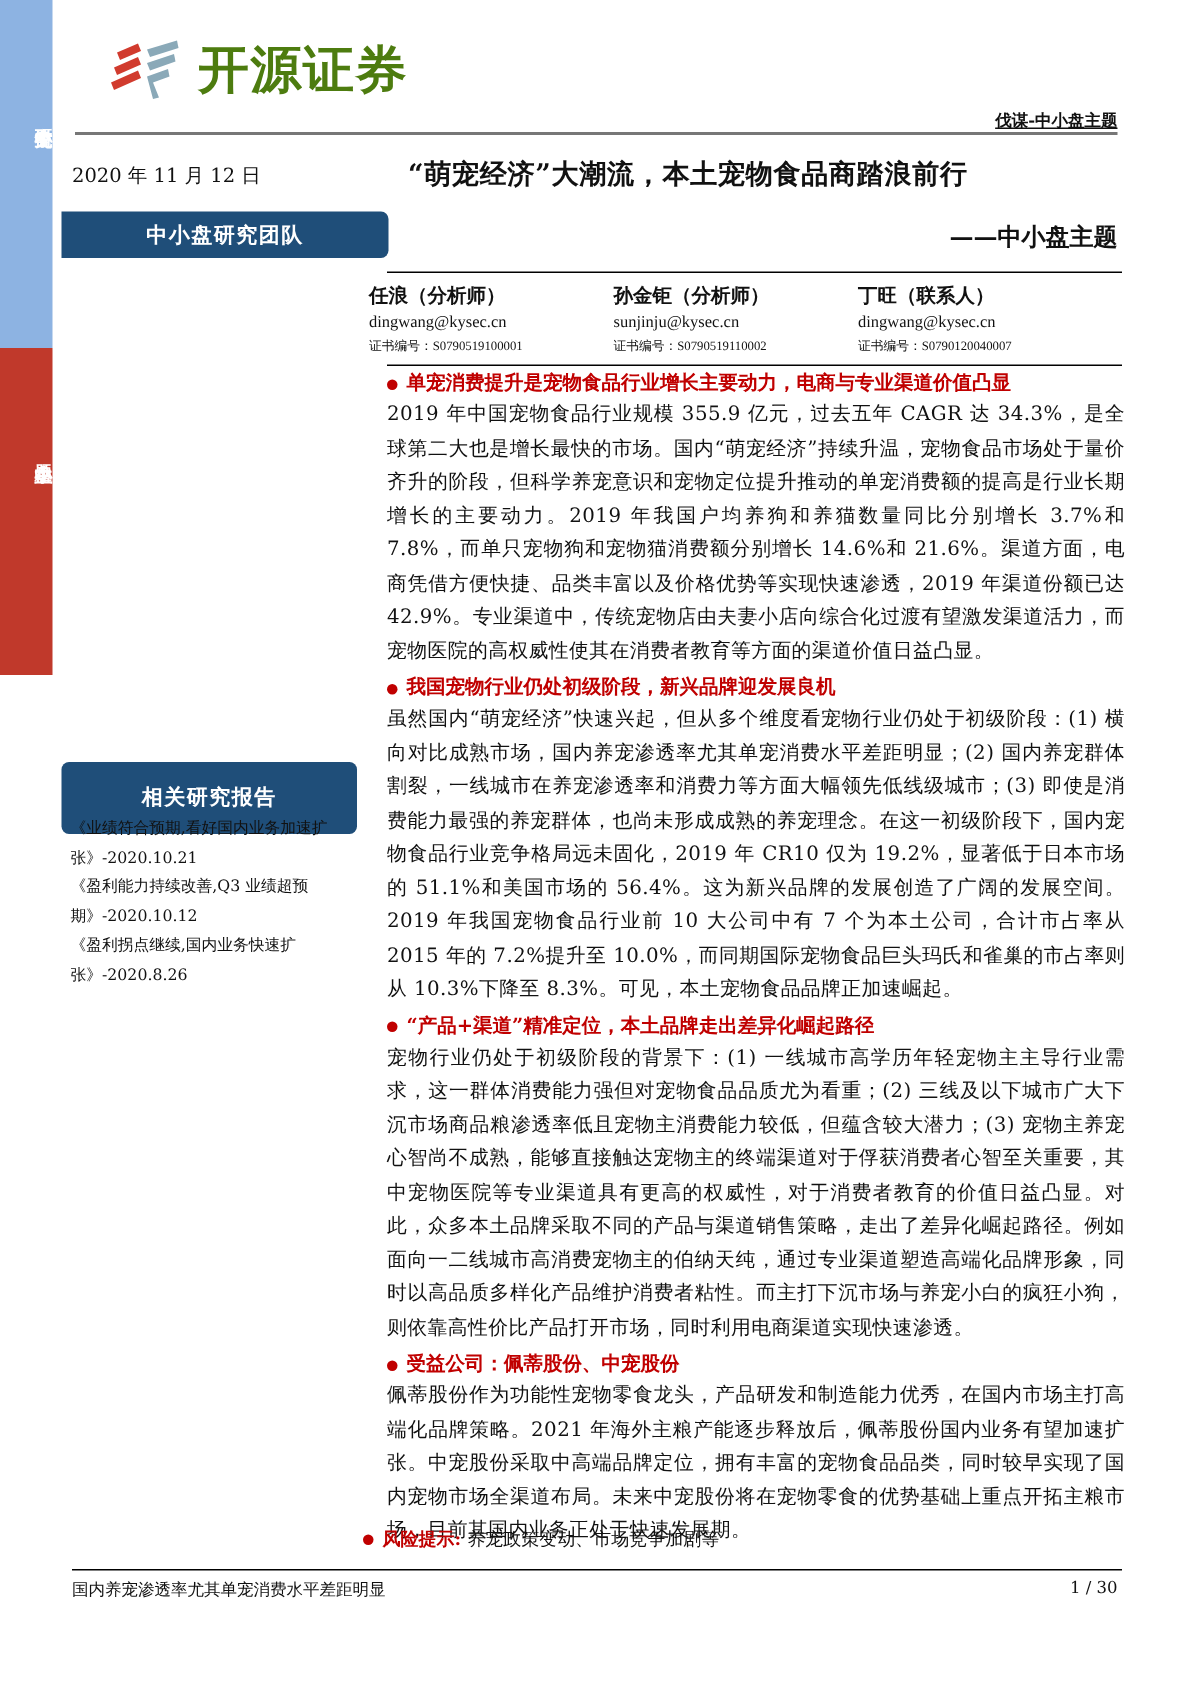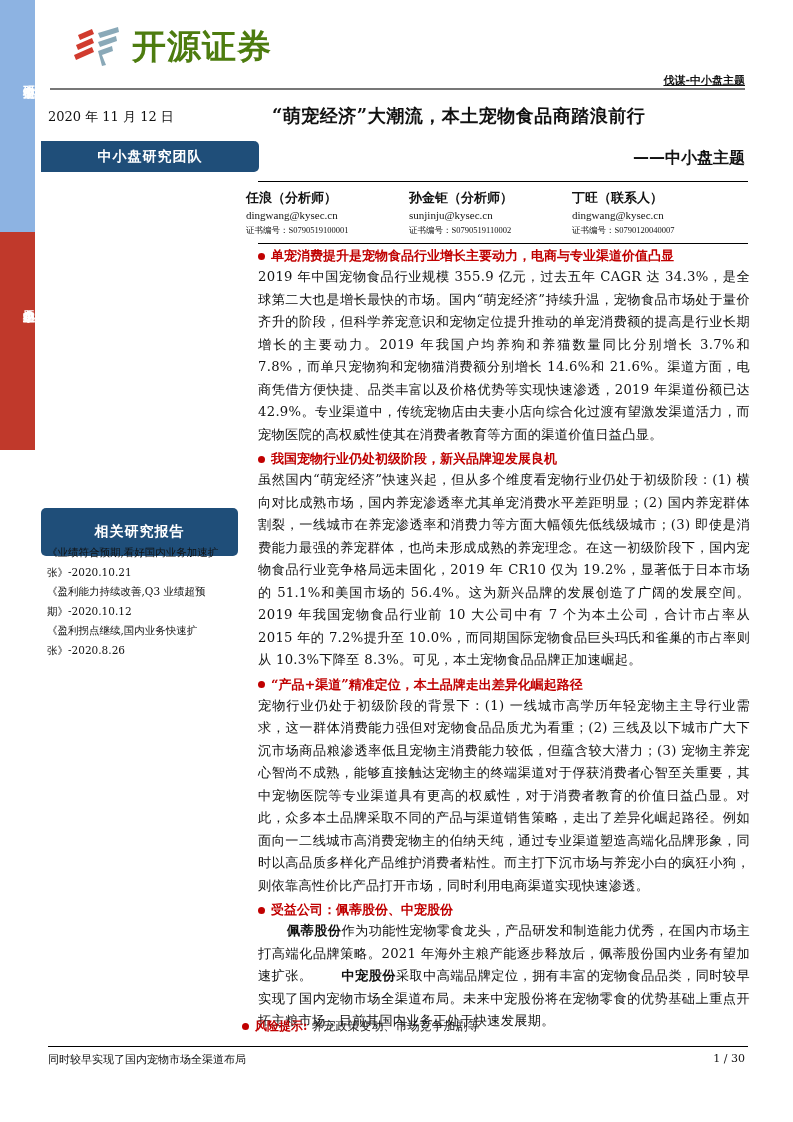--- a/index.html
+++ b/index.html
@@ -30,21 +30,21 @@
   .analyst { width: 163px; }
   .analyst .nm { font-size: 13px; font-weight: bold; line-height: 18px; }
   .analyst .em { font-size: 11px; line-height: 16px; font-family: "Liberation Serif", serif; }
   .analyst .cert { font-size: 8.5px; line-height: 14px; font-family: "Liberation Serif", serif; }
   .analyst-rule-bot { position: absolute; left: 258px; top: 243px; width: 490px; height: 1px; background: #000; }
 
   .main { position: absolute; left: 258px; top: 246px; width: 492px; }
   .sec-head { color: #c00000; font-weight: bold; font-size: 13px; line-height: 20px; display: flex; align-items: center; }
   .bullet { display: inline-block; width: 7px; height: 7px; border-radius: 50%; background: #c00000; margin-right: 6px; flex: none; }
   .para { font-size: 13.2px; line-height: 22.5px; text-align: justify; letter-spacing: 0.3px; }
-  .para b { font-weight: bold; margin-left: 29px; }
+  .para b { font-weight: normal; }
   .sec { margin-bottom: 3px; }
 
   .risk { position: absolute; left: 242px; top: 1018px; font-size: 12px; display: flex; align-items: center; }
   .risk .lbl { color: #c00000; font-weight: bold; }
 
   .rr-box { position: absolute; left: 41px; top: 508px; width: 197px; height: 48px; background: #1f4e79; border-radius: 5px; color: #fff; font-weight: bold; font-size: 14px; display: flex; align-items: center; justify-content: center; letter-spacing: 1px; }
   .rr-list { position: absolute; left: 47px; top: 543px; width: 200px; font-size: 10.5px; line-height: 19.5px; }
   .rr-item { }
 
   .foot-rule { position: absolute; left: 48px; top: 1046px; width: 700px; height: 1px; background: #000; }
@@ -142,14 +142,14 @@
 </div>
 
 <div class="rr-box">相关研究报告</div>
 <div class="rr-list">
   <div class="rr-item">《业绩符合预期,看好国内业务加速扩张》-2020.10.21</div>
   <div class="rr-item">《盈利能力持续改善,Q3 业绩超预期》-2020.10.12</div>
   <div class="rr-item">《盈利拐点继续,国内业务快速扩张》-2020.8.26</div>
 </div>
 
 <div class="foot-rule"></div>
-<div class="foot-left">同时较早实现了国内宠物市场全渠道布局</div>
+<div class="foot-left">国内养宠渗透率尤其单宠消费水平差距明显</div>
 <div class="foot-right">1 / 30</div>
 
 </body></html>

